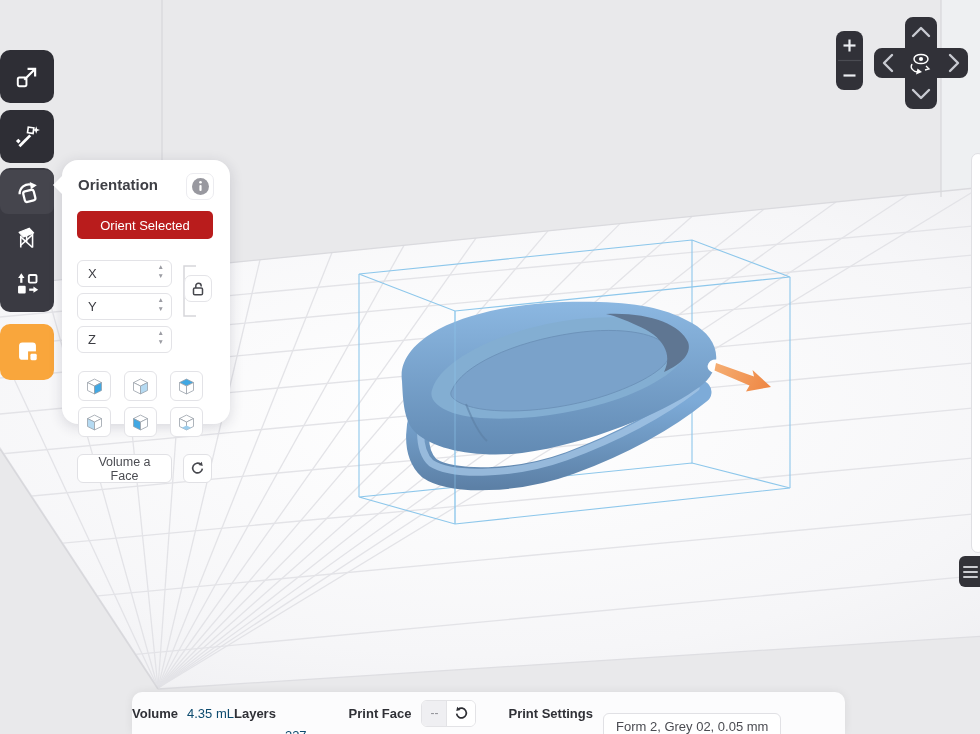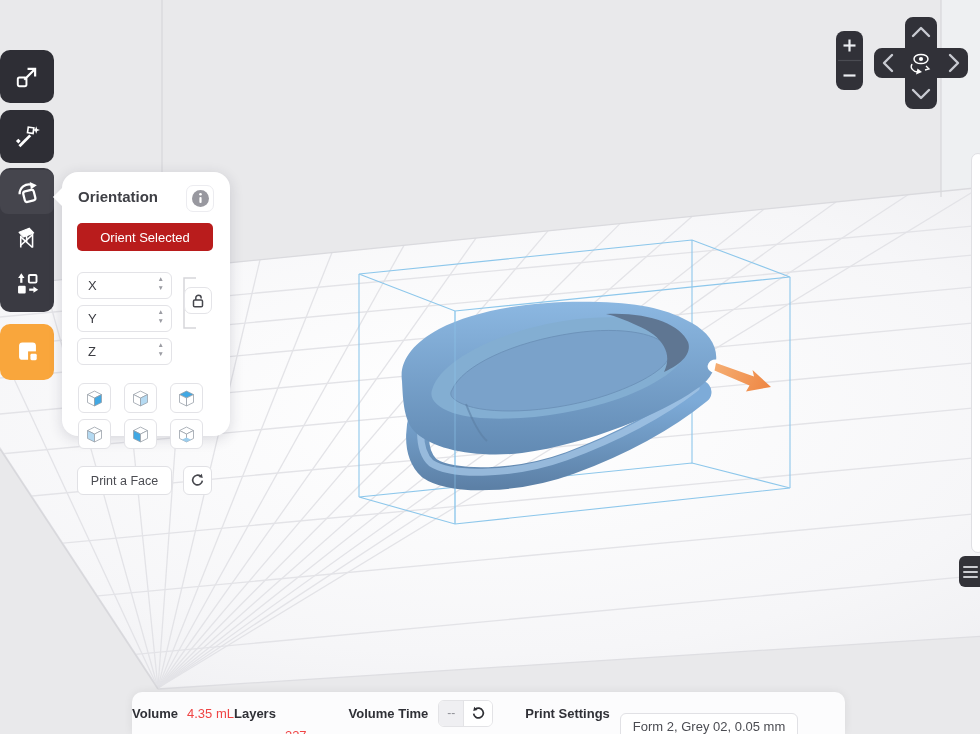--- a/index.html
+++ b/index.html
@@ -9,21 +9,21 @@
   
   .tbtn{position:absolute;left:0;width:54px;background:#2e2e35;border-radius:10px;
     display:flex;align-items:center;justify-content:center;cursor:pointer;z-index:5;}
   .tool-group{position:absolute;left:0;top:168px;width:54px;height:144px;background:#3a3a42;
     border-radius:10px;z-index:5;}
   .gcell{position:absolute;left:0;width:54px;height:44px;display:flex;align-items:center;
     justify-content:center;cursor:pointer;}
   .gcell.active{background:#45454d;border-radius:8px;}
   .tbtn.orange{background:#f9a63c;}
   
-  .panel{position:absolute;left:62px;top:172px;width:168px;height:264px;background:#fff;
+  .panel{position:absolute;left:62px;top:160px;width:168px;height:264px;background:#fff;
     border-radius:16px;box-shadow:0 3px 14px rgba(40,40,60,.16);z-index:6;}
   .panel .caret{position:absolute;left:-9px;top:16px;width:0;height:0;
     border-top:9px solid transparent;border-bottom:9px solid transparent;border-right:9px solid #fff;}
   .p-title{position:absolute;left:16px;top:16px;font-size:15px;font-weight:bold;color:#3e3f45;}
   .info-btn{position:absolute;left:124px;top:13px;width:28px;height:27px;border:1px solid #ececf0;
     border-radius:7px;background:#fff;display:flex;align-items:center;justify-content:center;cursor:pointer;}
   .blue-btn{position:absolute;left:15px;top:51px;width:136px;height:28px;border:none;border-radius:5px;
     color:#fff;font-size:13px;font-family:inherit;display:flex;align-items:center;justify-content:center;cursor:pointer;}
   .axis-field{position:absolute;left:15px;width:95px;height:27px;border:1px solid #e3e3e7;border-radius:6px;
     background:#fff;display:flex;align-items:center;padding-left:10px;font-size:13px;color:#3c3d43;cursor:text;}
@@ -41,21 +41,21 @@
   .slider-track{position:absolute;left:971px;top:153px;width:14px;height:400px;background:#fff;
     border:1px solid #dfdfe3;border-radius:7px;z-index:4;cursor:pointer;}
   .slider-handle{position:absolute;left:959px;top:556px;width:28px;height:31px;background:#323238;
     border-radius:6px;z-index:5;cursor:grab;display:flex;flex-direction:column;justify-content:center;gap:3px;padding-left:4px;}
   .slider-handle i{display:block;width:15px;height:2px;background:#cbccd1;border-radius:1px;}
   
   .statusbar{position:absolute;left:132px;top:692px;width:713px;height:42px;background:#fcfcfd;
     border-radius:10px 10px 0 0;box-shadow:0 0 10px rgba(0,0,0,.07);display:flex;align-items:center;z-index:6;
     font-size:13px;}
   .sb-label{font-weight:bold;color:#2f3036;}
-  .sb-value{color:#ef4444;}
+  .sb-value{color:#0c4a6e;}
   .pt-box{display:flex;height:27px;border:1px solid #e3e3e6;border-radius:6px;overflow:hidden;background:#fff;}
   .pt-left{width:25px;background:#efeff2;color:#8f9096;display:flex;align-items:center;justify-content:center;
     font-size:12px;border-right:1px solid #e3e3e6;}
   .pt-right{width:28px;display:flex;align-items:center;justify-content:center;cursor:pointer;background:#fff;}
   .ps-box{height:27px;border:1px solid #e1e1e5;border-radius:6px;background:#fff;color:#4b4c52;
     display:flex;align-items:center;padding:0 12px;font-size:13px;cursor:pointer;margin-top:27px;}
 </style>
 </head>
 <body>
 
@@ -294,21 +294,21 @@
   </div>
   <div class="cube-btn" style="left:108px;top:247px;">
     <svg width="21" height="21" viewBox="0 0 24 24" stroke="#98a0a8" stroke-width="0.9" stroke-linejoin="round">
       <polygon points="12,3.5 20,7.5 12,11.5 4,7.5" fill="#ffffff"></polygon>
       <polygon points="4,7.5 12,11.5 12,20.5 4,16.5" fill="#ffffff"></polygon>
       <polygon points="20,7.5 12,11.5 12,20.5 20,16.5" fill="#ffffff"></polygon>
       <polygon points="6.5,18 12,20.5 17.5,18 12,15.5" stroke="none" fill="#9ccdec"></polygon>
     </svg>
   </div>
 
-  <button class="ghost-btn" style="left:15px;top:294px;width:95px;height:29px;">Print a Face</button>
+  <button class="ghost-btn" style="left:15px;top:294px;width:95px;height:29px;">Volume a Face</button>
   <button class="ghost-btn" style="left:121px;top:294px;width:29px;height:29px;">
     <svg width="15" height="15" viewBox="0 0 16 16">
       <path d="M11.5,3.6 A5.2,5.2 0 1 0 13.2,8.2" fill="none" stroke="#46474d" stroke-width="1.7"></path>
       <polygon points="12.6,0.8 13.6,5.4 9.2,4.2" fill="#46474d"></polygon>
     </svg>
   </button>
 </div>
 
 <svg id="view-controls" width="164" height="114" viewBox="828 8 164 114">
   <g>
@@ -347,21 +347,21 @@
   <i></i>
     <i></i>
     <i></i>
 </div>
 
 <div class="statusbar">
   <span class="sb-label" style="">Volume</span>
   <span class="sb-value" style="margin-left:9px;">4.35 mL</span>
   <span class="sb-label" style="">Layers</span>
   <span class="sb-value" style="margin-left:9px;margin-top:44px;">337</span>
-  <span class="sb-label" style="margin-left:42px;">Volume Time</span>
+  <span class="sb-label" style="margin-left:42px;">Print Face</span>
   <span class="pt-box" style="margin-left:10px;">
     <span class="pt-left">--</span>
     <span class="pt-right">
       <svg width="15" height="15" viewBox="0 0 16 16">
         <path d="M4.5,3.6 A5.2,5.2 0 1 1 2.8,8.2" fill="none" stroke="#2e2f34" stroke-width="1.8"></path>
         <polygon points="3.4,0.8 2.4,5.4 6.8,4.2" fill="#2e2f34"></polygon>
       </svg>
     </span>
   </span>
   <span class="sb-label" style="margin-left:32px;">Print Settings</span>

